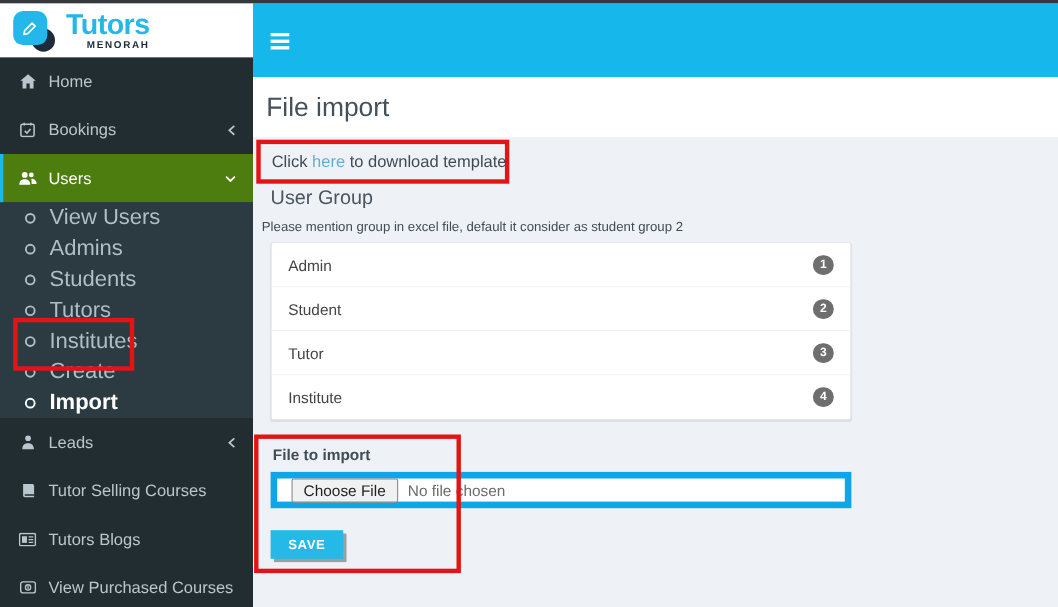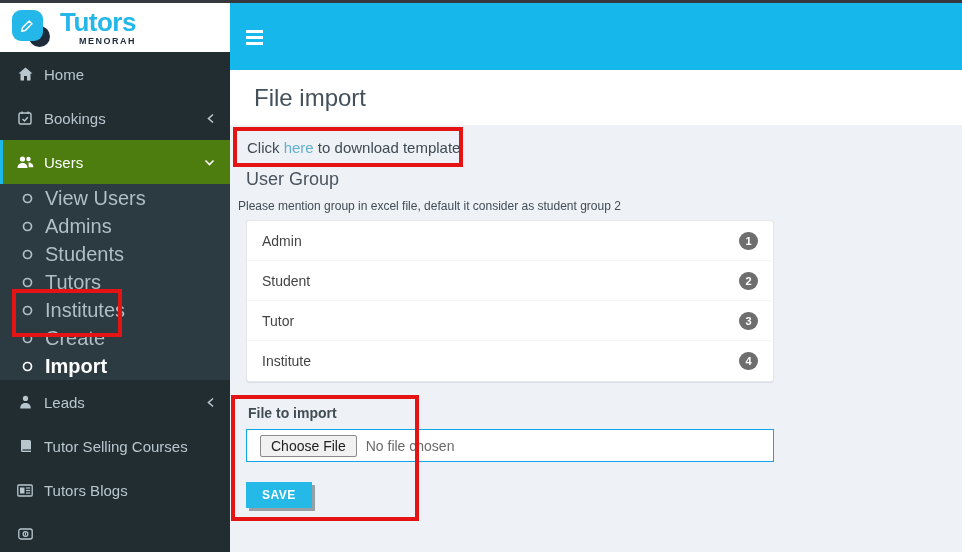--- a/index.html
+++ b/index.html
@@ -37,21 +37,21 @@
   .annot-import { left:12px; top:237px; width:110px; height:48px; }
 
   
   .navbar { position:absolute; left:230px; top:3px; width:732px; height:67px; background:#16b7ea; z-index:3; }
   .hamburger { position:absolute; left:15px; top:17px; width:44px; height:34px; cursor:pointer;
                display:flex; flex-direction:column; justify-content:center; gap:3px; padding-left:1px; }
   .hamburger span { display:block; width:17px; height:3px; background:#ffffff; }
 
   
   .content-header { position:absolute; left:230px; top:70px; width:732px; height:55px; background:#ffffff;
-                    display:flex; align-items:center; padding-left:24px; }
+                    display:flex; align-items:center; padding-left:12px; }
   .page-title { font-size:24px; font-weight:400; color:#44505a; }
 
   .content { position:absolute; left:230px; top:125px; width:732px; height:427px; background:#eef1f5; }
 
   .dl-box { position:absolute; left:3px; top:2px; width:230px; height:40px; border:4px solid #e41414;
             display:flex; align-items:center; padding-left:10px; font-size:15px; color:#3f4a54; white-space:pre; }
   .dl-box a { color:#63afcf; text-decoration:none; cursor:pointer; }
 
   .ug-title { position:absolute; left:16px; top:44px; font-size:18px; font-weight:400; color:#4a555f; }
   .ug-hint  { position:absolute; left:8px; top:74px; font-size:12px; color:#414c55; }
@@ -59,21 +59,21 @@
   .ug-list { position:absolute; left:16px; top:95px; width:528px; background:#ffffff;
              border:1px solid #e4e6e9; border-radius:3px; box-shadow:0 1px 1px rgba(0,0,0,0.08); }
   .ug-row { height:40px; display:flex; align-items:center; padding:0 15px; border-bottom:1px solid #f4f4f4;
             font-size:14px; color:#444444;gap:20px; }
   .ug-row:last-child { border-bottom:none; }
   .ug-badge { margin-left:auto; min-width:19px; height:18px; padding:0 4px; background:#6e6e6e; color:#ffffff;
               border-radius:10px; font-size:11px; font-weight:bold; display:flex; align-items:center; justify-content:center; }
 
   .file-label { position:absolute; left:18px; top:280px; font-size:14px; font-weight:bold; color:#414c55; }
   .file-bar { position:absolute; left:16px; top:304px; width:528px; height:33px; background:#ffffff;
-              border:1px solid #0ea5e9; display:flex; align-items:center; padding-left:13px; cursor:pointer; }
+              border:6px solid #0ea5e9; display:flex; align-items:center; padding-left:13px; cursor:pointer; }
   .choose-btn { background:#f1f1f1; border:1px solid #8a8a8a; border-radius:2px; font-size:14px; color:#222;
                 padding:2px 10px; height:22px; font-family:"Liberation Sans",sans-serif; cursor:pointer; }
   .no-file { font-size:14px; color:#6b6b6b; margin-left:9px; }
 
   .save-btn { position:absolute; left:16px; top:357px; background:#25b9e8; color:#ffffff; border:none;
               font-size:12px; font-weight:bold; padding:6px 16px; cursor:pointer; letter-spacing:0.5px;
               box-shadow:3px 3px 0 0 #98a0a6; font-family:"Liberation Sans",sans-serif; }
   .annot-file { left:1px; top:270px; width:188px; height:126px; }
 
   svg { display:block; }
@@ -251,20 +251,21 @@
   </div>
 
   <div class="side-item">
     <span class="ic">
       <svg width="15" height="12" viewBox="0 0 15 12">
           <rect x="0.8" y="1" width="13.4" height="10" rx="2" fill="none" stroke="#b8c7ce" stroke-width="1.3"></rect>
           <circle cx="7.5" cy="6" r="2.4" fill="none" stroke="#b8c7ce" stroke-width="1.2"></circle>
           <line x1="7.5" y1="4.6" x2="7.5" y2="7.4" stroke="#b8c7ce" stroke-width="1.1"></line>
         </svg>
     </span>
+    <span>View Purchased Courses</span>
   </div>
 
 </div>
 
 <div class="content-header">
   <h1 class="page-title">File import</h1>
 </div>
 
 <div class="content">
 

